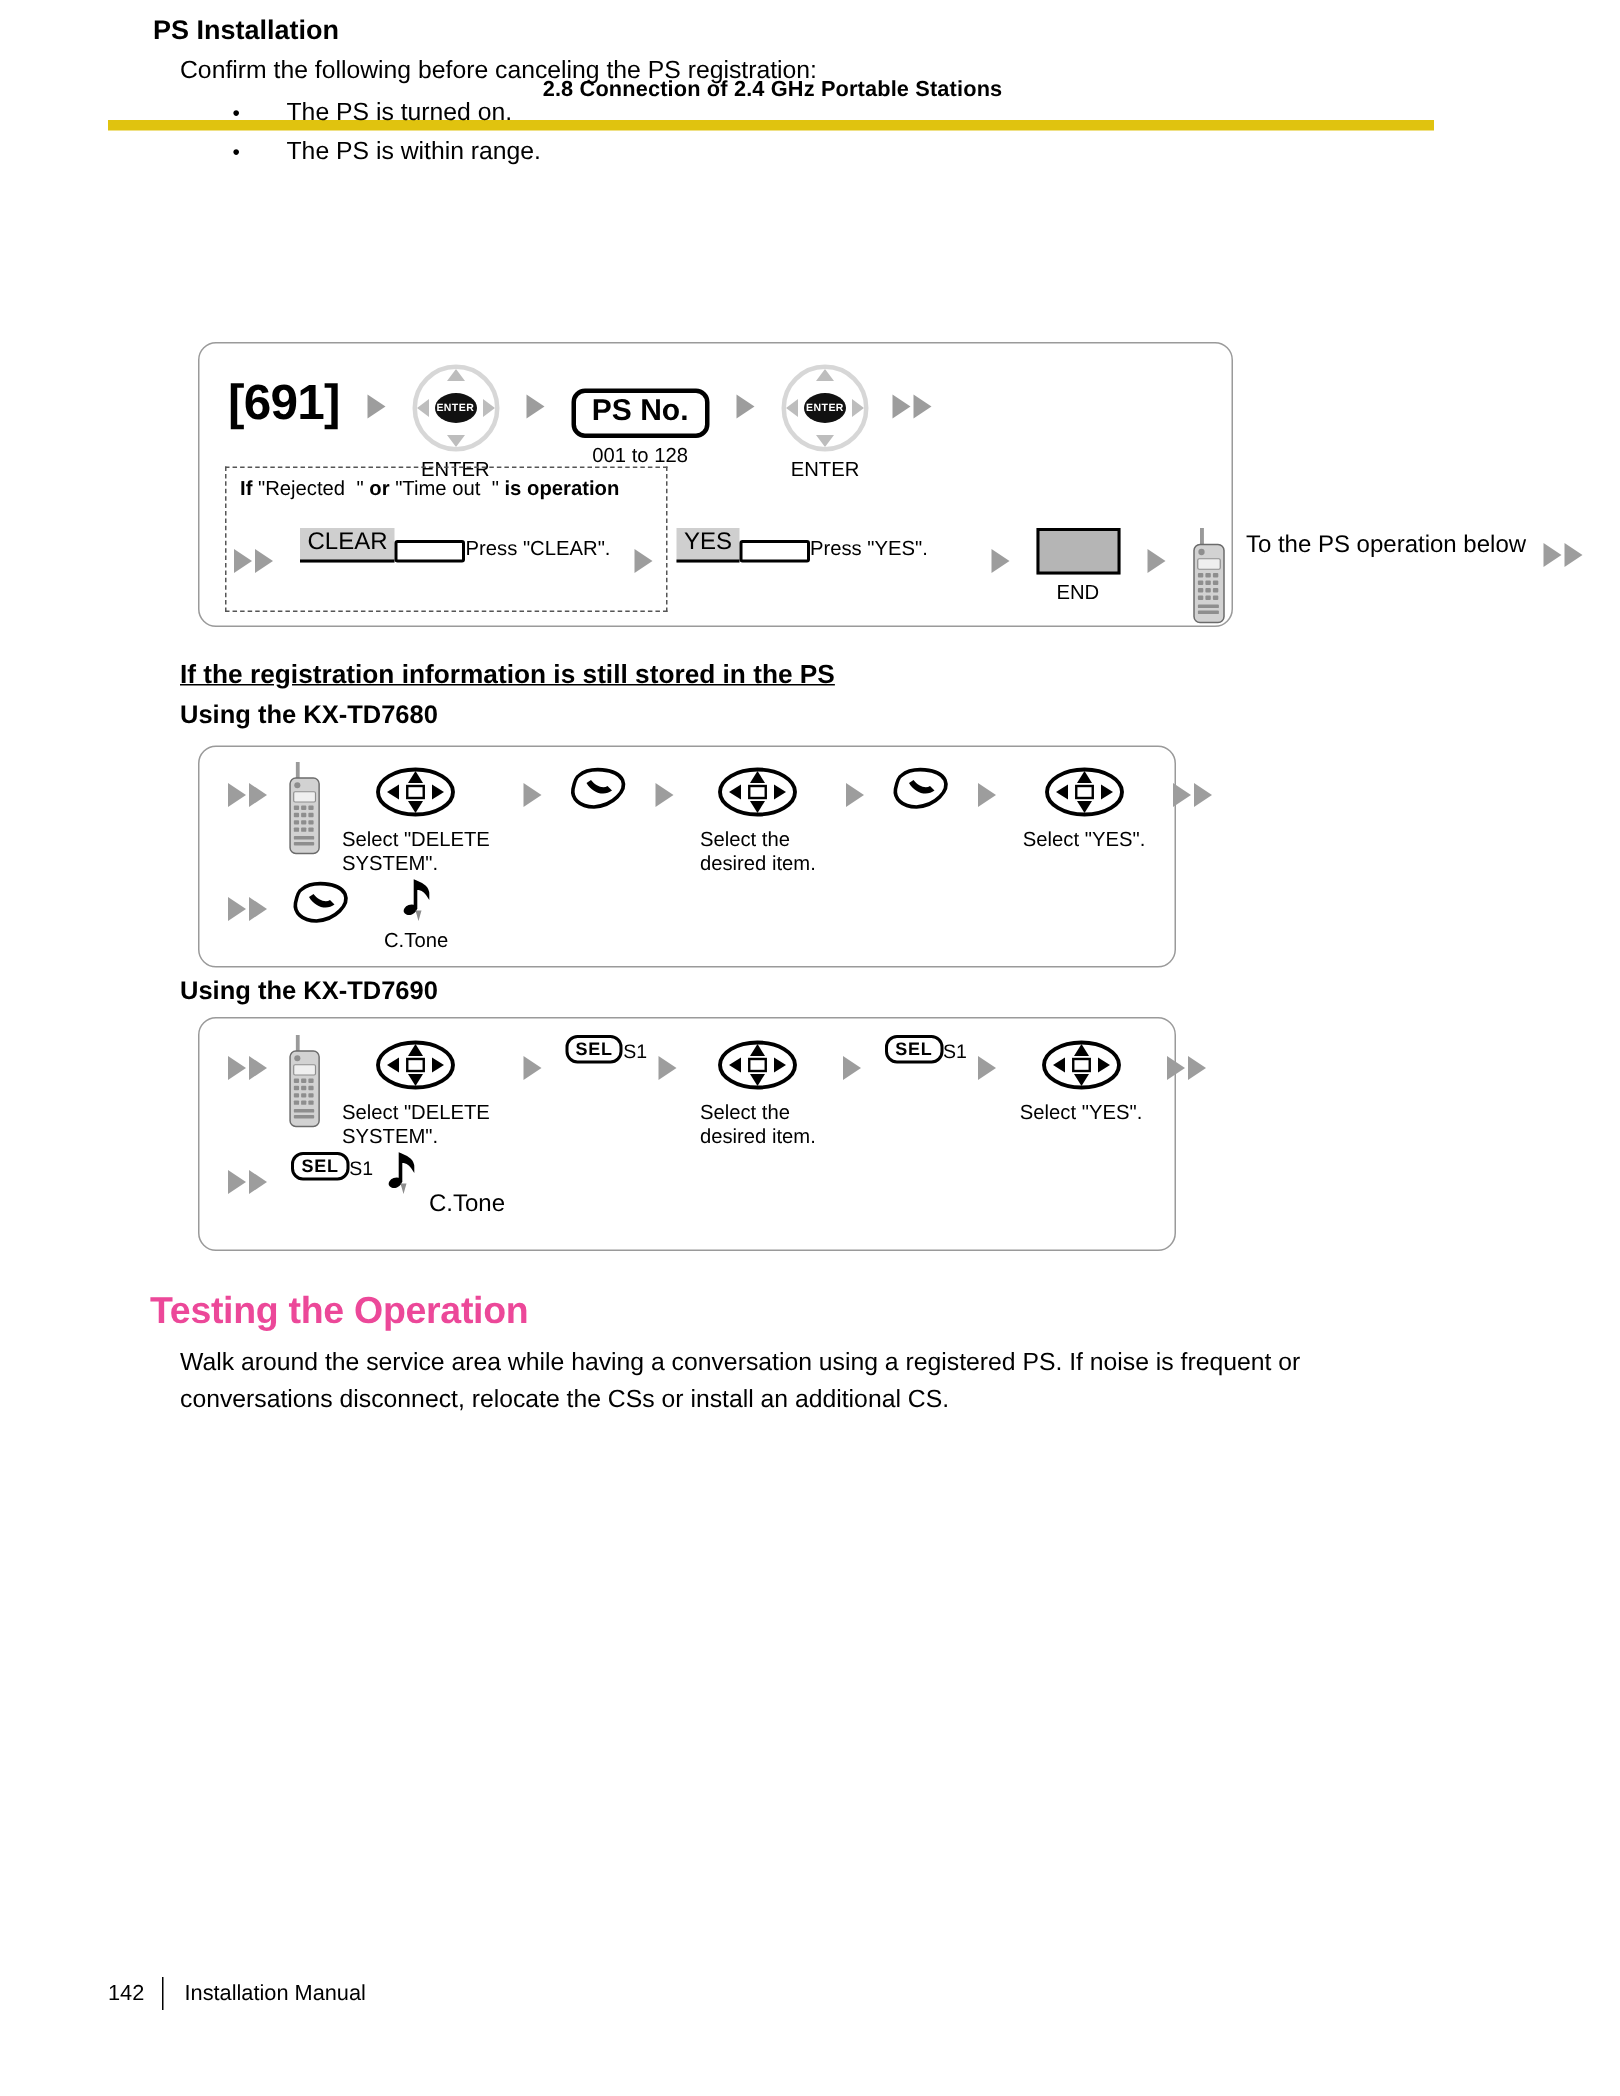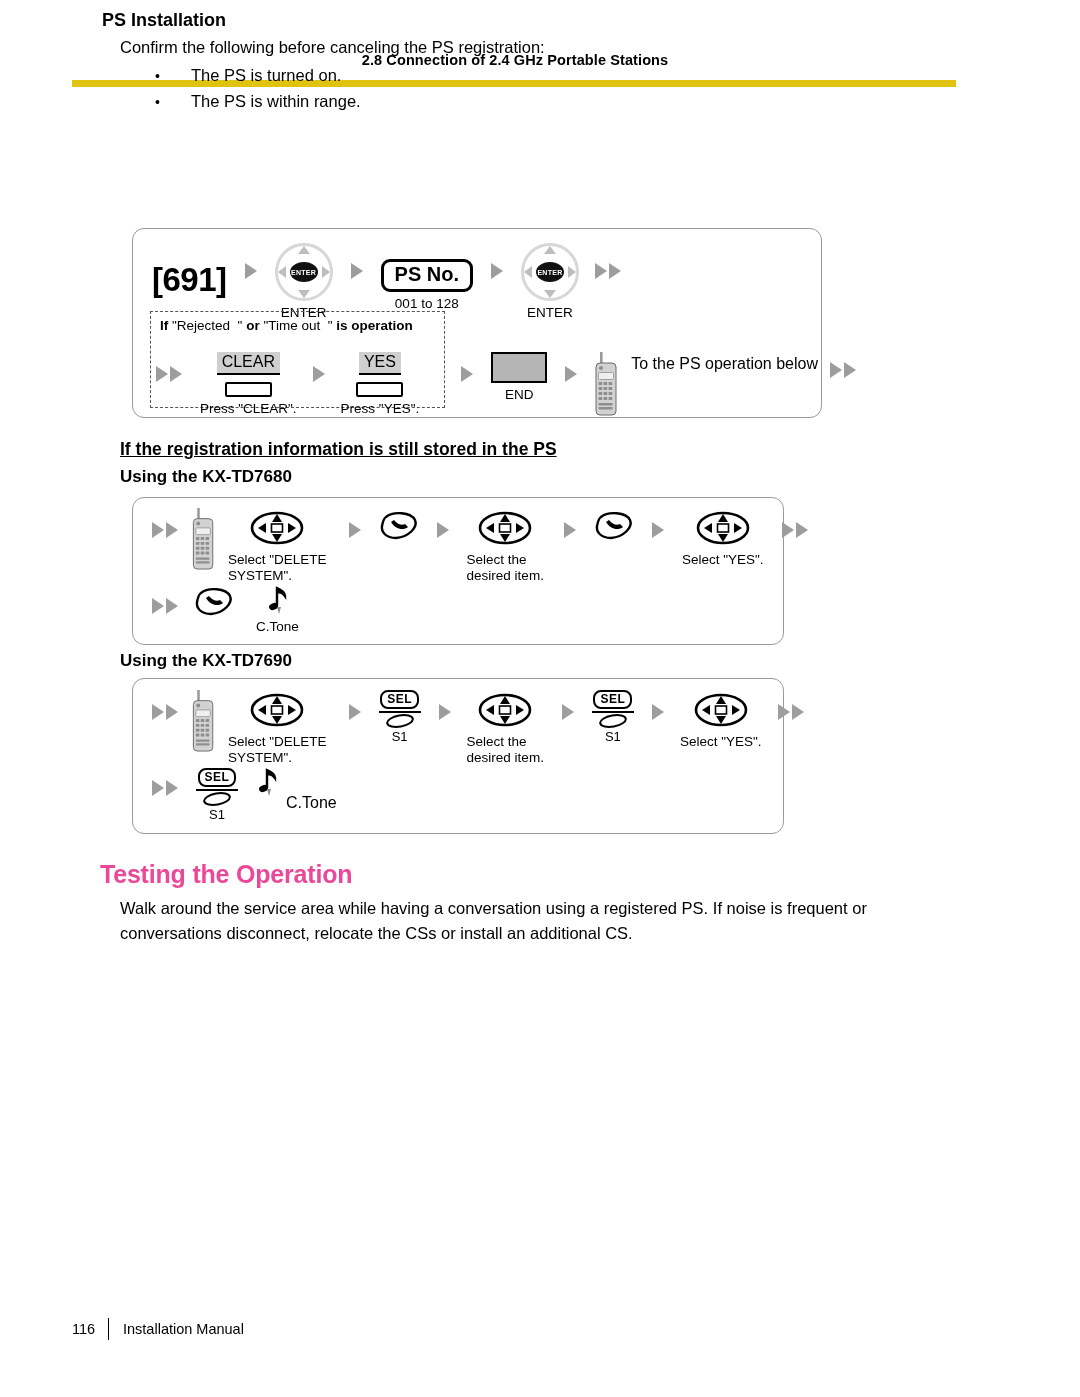--- a/index.html
+++ b/index.html
@@ -199,21 +199,21 @@
     border: 3px solid #000;
     border-radius: 9px;
     padding: 1px 11px 3px;
     font-size: 20px;
     font-weight: bold;
     line-height: 1.15;
     margin-top: 10px;
   }
 
   
-  .softkey { display: flex; flex-direction: column; align-items: center; }
+  .softkey { display: flex; flex-direction: row; align-items: center; }
   .softkey .lbl {
     font-size: 16px;
     background: #cfcfcf;
     border-bottom: 2px solid #000;
     padding: 0 5px 1px;
     line-height: 1.25;
   }
   .softkey .key {
     margin-top: 7px;
     width: 43px;
@@ -246,21 +246,21 @@
   }
   .dash-title b { font-weight: bold; }
 
   
   .navkey { position: relative; width: 54px; height: 40px; }
 
   
   .talkkey { position: relative; width: 40px; height: 30px; }
 
   
-  .selkey { display: flex; flex-direction: column; align-items: center; width: 46px;}
+  .selkey { display: flex; flex-direction: row; align-items: center; width: 46px;}
   .selkey .selbox {
     border: 2px solid #000;
     border-radius: 8px;
     font-size: 12px;
     font-weight: bold;
     letter-spacing: 0.5px;
     padding: 0px 5px 1px;
     line-height: 1.2;
   }
   .selkey .selrule {
@@ -332,21 +332,21 @@
   <div class="bullet-row">
     <span class="bullet-dot">•</span>
     <span class="bullet-text">The PS is within range.</span>
   </div>
 </div>
 
 <div class="panel" id="panel-691"></div>
 
 <div class="flowrow" style="left:152px; top:243px;">
 
-  <span class="code-label" style="margin-top:20px;">[691]</span>
+  <span class="code-label" style="margin-top:8px;">[691]</span>
 
   <span class="arrow" style="margin:20px 0 0 18px;"></span>
 
   <span class="step" style="margin-left:18px;">
     <span class="jogdial">
       <span class="ring"></span>
         <span class="ring2"></span>
       <span class="tri up"></span>
         <span class="tri down"></span>
       <span class="tri left"></span>
@@ -702,16 +702,16 @@
       <polygon points="13,21 17,21 15,28" fill="#8d8d8d"></polygon>
     </svg>
   </span>
   <span class="cap" style="margin:26px 0 0 6px;">C.Tone</span>
 </div>
 
 <div class="blue-head" style="color: #ec4899;">Testing the Operation</div>
 <div class="para">Walk around the service area while having a conversation using a registered PS. If noise is frequent or conversations disconnect, relocate the CSs or install an additional CS.</div>
 
 <div class="footer">
-  <span class="pnum">116</span>
+  <span class="pnum">142</span>
   <span class="vrule"></span>
   <span>Installation Manual</span>
 </div>
 
 </body></html>

